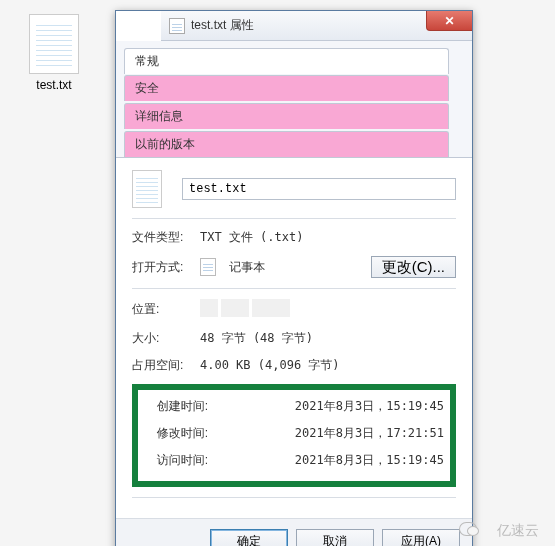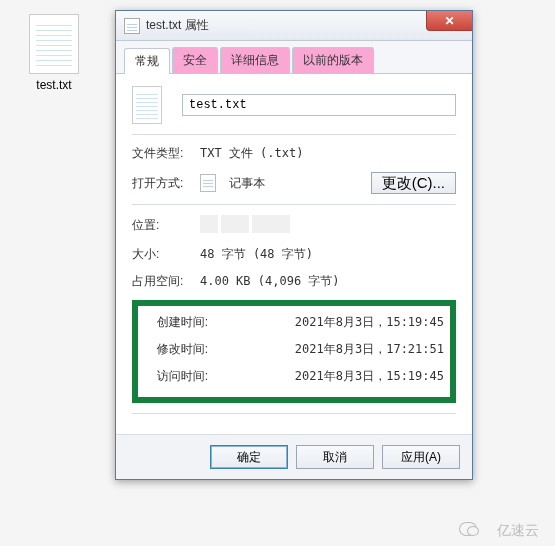--- a/index.html
+++ b/index.html
@@ -43,20 +43,21 @@
       box-shadow: 0 2px 8px rgba(0,0,0,.35);
     }
     .title-bar {
       height: 30px;
       background: linear-gradient(#f8f9fb, #e6ebf2);
       border-bottom: 1px solid #c1c9d6;
       display: flex;
       align-items: center;
       padding: 0 0 0 8px;
       position: relative;
+      margin-left: 45px;
     }
     .title-icon {
       width: 16px; height: 16px;
       margin-right: 6px;
       background: #fff;
       border: 1px solid #aaa;
       position: relative;
     }
     .title-icon::after {
       content:"";
@@ -79,20 +80,21 @@
       justify-content:center;
       color: #fff;
       font-weight: bold;
     }
     .tabs {
       display: flex;
       padding: 6px 23px 0 8px;
       background: #f4f6fa;
       border-bottom: 1px solid #c1c9d6;
       gap: 2px;
+      flex-direction: column;
     }
     .tab {
       padding: 4px 10px;
       border: 1px solid #c1c9d6;
       border-bottom: none;
       background: #f9a8d4;
       border-top-left-radius: 3px;
       border-top-right-radius: 3px;
       color: #333;
     }

